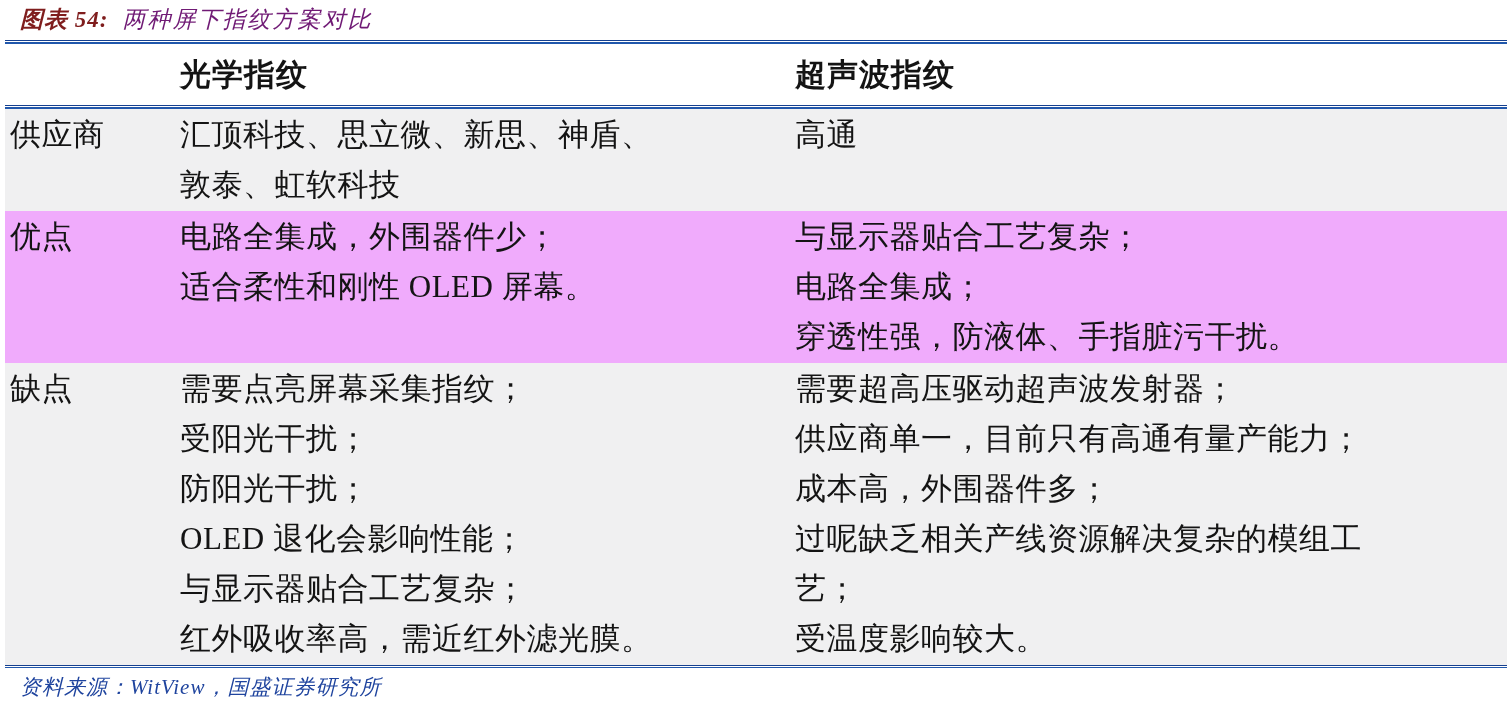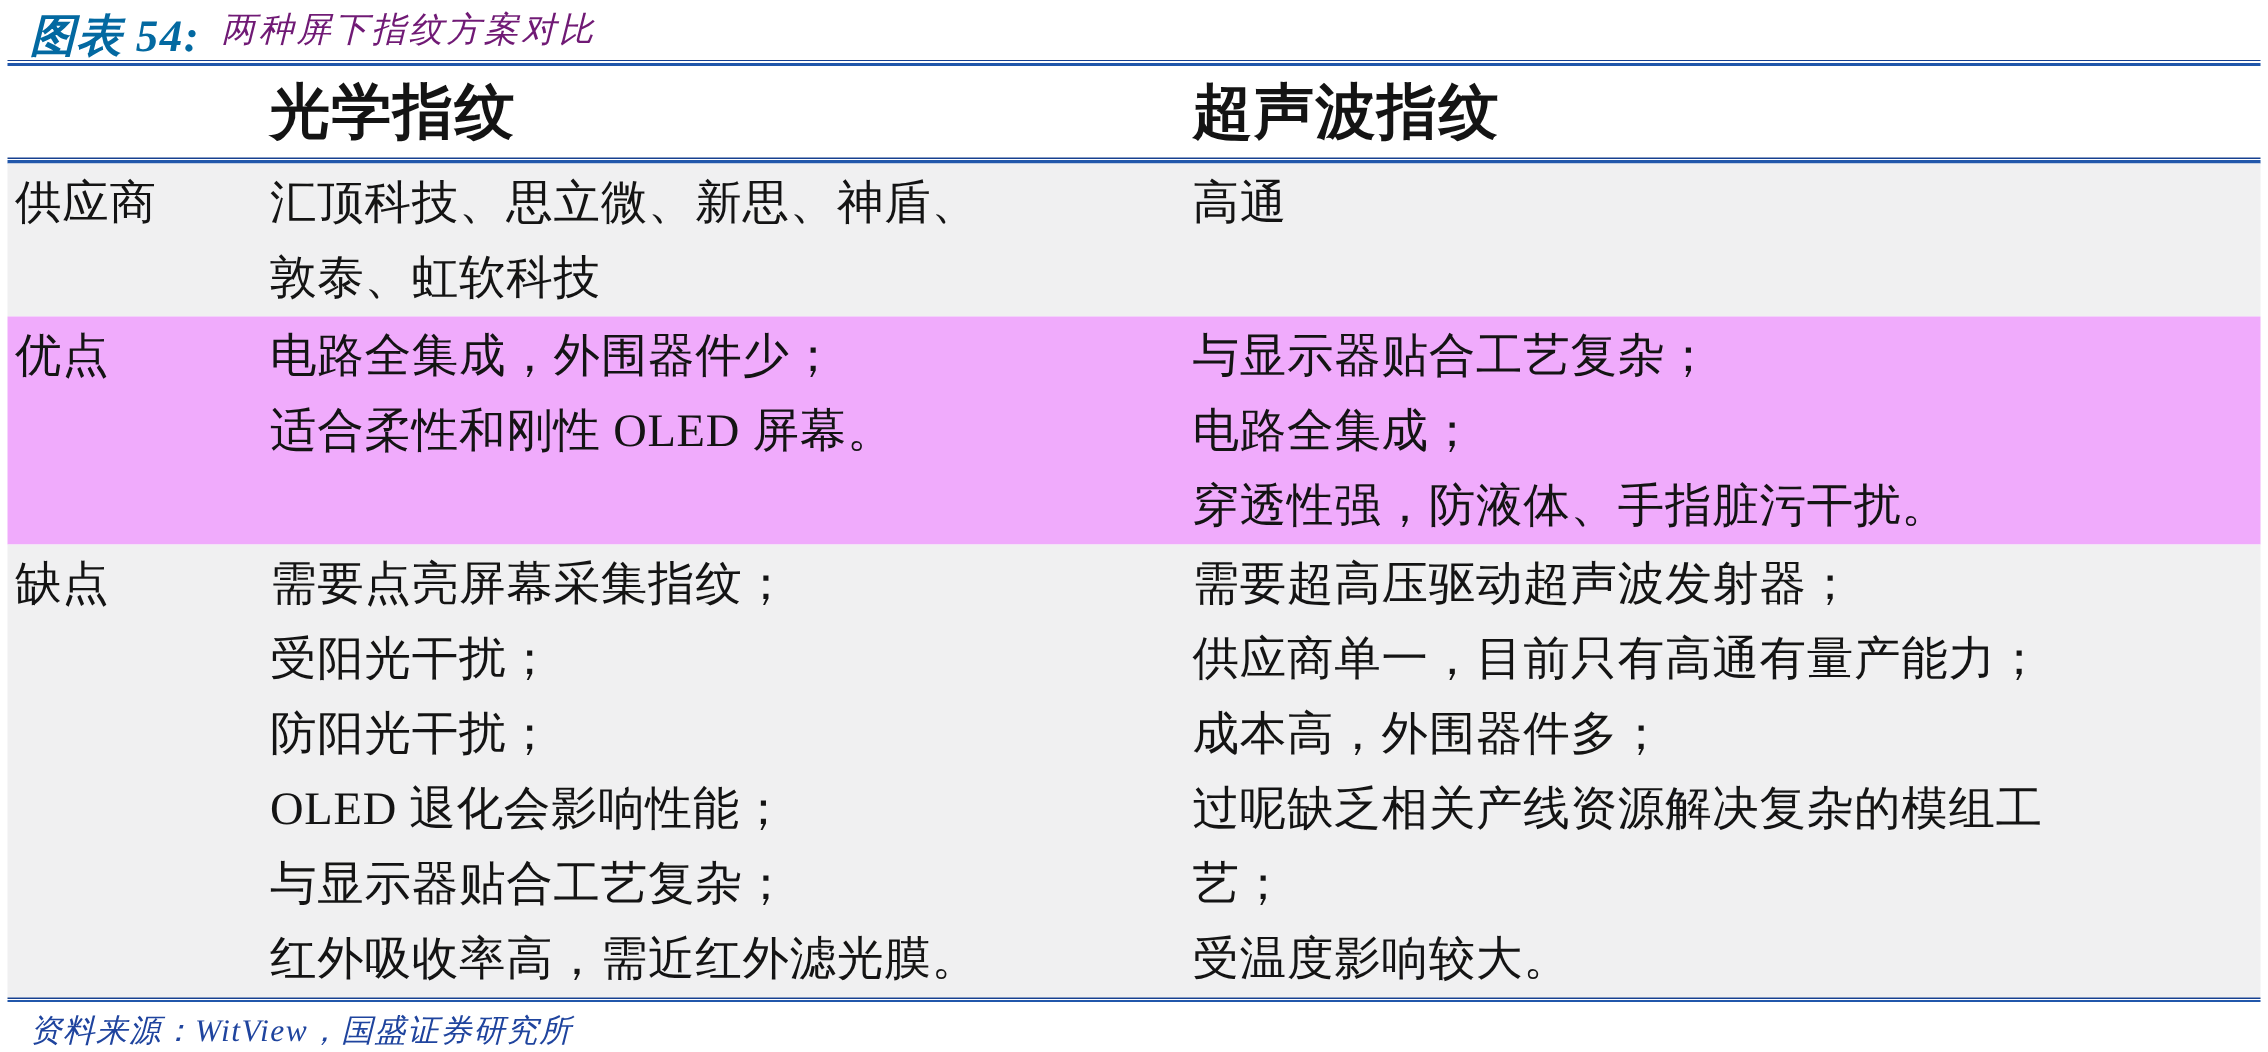--- a/index.html
+++ b/index.html
@@ -4,29 +4,29 @@
 <style>
   html,body{margin:0;padding:0;}
   body{
     width:1512px;height:701px;background:#ffffff;overflow:hidden;
     font-family:"Liberation Serif","DejaVu Serif",serif;
     color:#141414;
   }
   .page{width:1502px;margin:0 5px;}
   
   .title-bar{height:40px;display:flex;align-items:flex-start;padding-left:15px;box-sizing:border-box;padding-top:4px;}
-  .title-bar .fig-label{font-style:italic;font-weight:bold;color:#0369a1;font-size:30px;letter-spacing:1px;}
+  .title-bar .fig-label{font-style:italic;font-weight:bold;color:#7f1d1d;font-size:23px;letter-spacing:1px;}
   .title-bar .fig-title{font-style:italic;color:#701a75;font-size:23px;margin-left:14px;letter-spacing:2px;}
   
   .rule{height:4px;background:linear-gradient(#16408f 0 1px,#ffffff 1px 2px,#2157ab 2px 4px);}
   .rule-thin{height:3px;background:linear-gradient(#16408f 0 1px,#ffffff 1px 1.5px,#2157ab 1.5px 3px);}
   
   .trow{display:grid;grid-template-columns:175px 615px 1fr;box-sizing:border-box;}
   .thead-row{height:61px;align-items:center;background:#ffffff;}
-  .thead-row .hcell{font-weight:bold;font-size:40px;letter-spacing:1px;white-space:nowrap;}
+  .thead-row .hcell{font-weight:bold;font-size:31px;letter-spacing:1px;white-space:nowrap;}
   .body-row{padding:1px 0;}
   .row-gray{background:#f0f0f1;}
   .row-white{background:#f0abfc;}
   .cell{display:block;}
   .cell-label{padding-left:5px;box-sizing:border-box;}
   .line{height:50px;display:flex;align-items:center;white-space:nowrap;font-size:31px;letter-spacing:0.5px;}
   
   .footer{height:33px;display:flex;align-items:flex-end;padding-left:15px;box-sizing:border-box;}
   .footer .src-label,.footer .src-text{font-style:italic;color:#1f449e;font-size:21px;letter-spacing:1px;white-space:nowrap;}
 </style>

